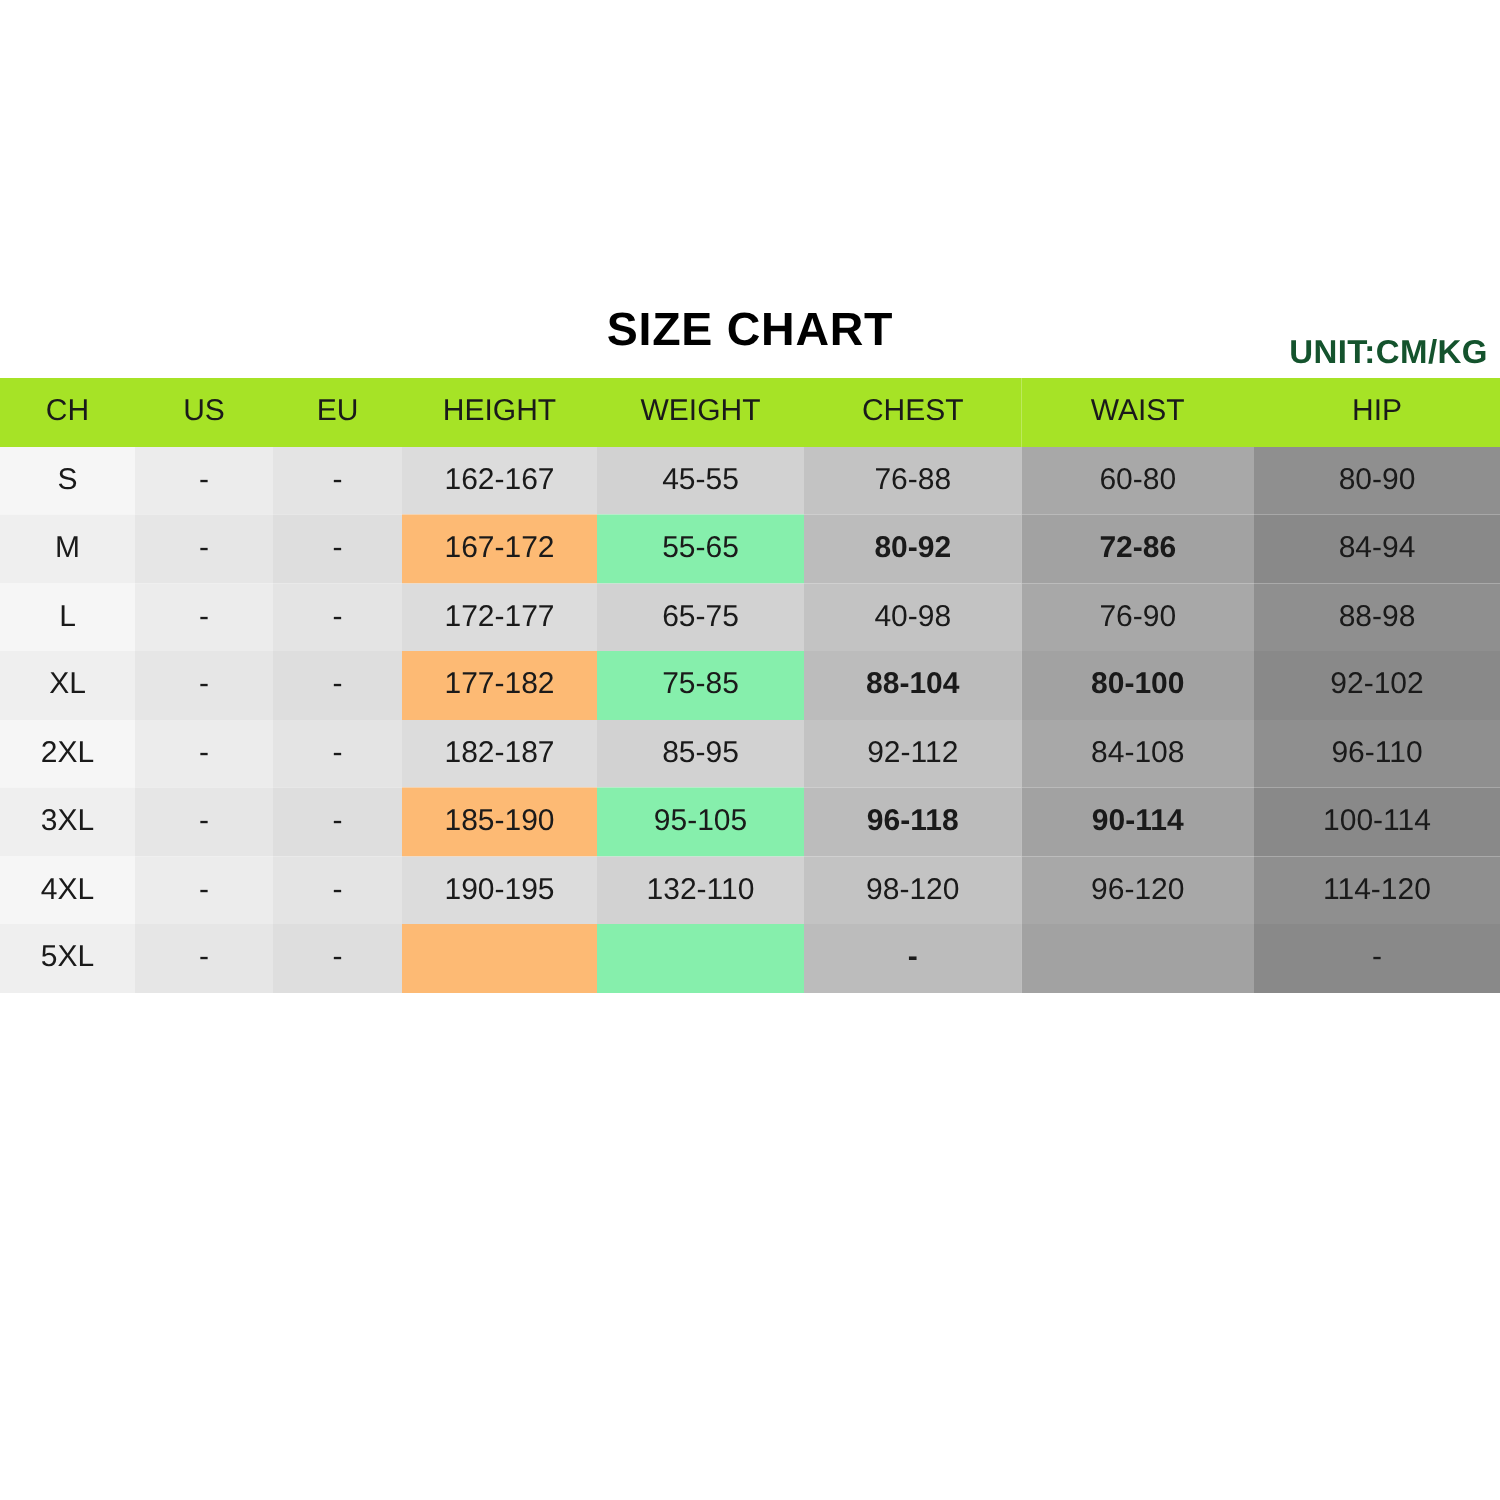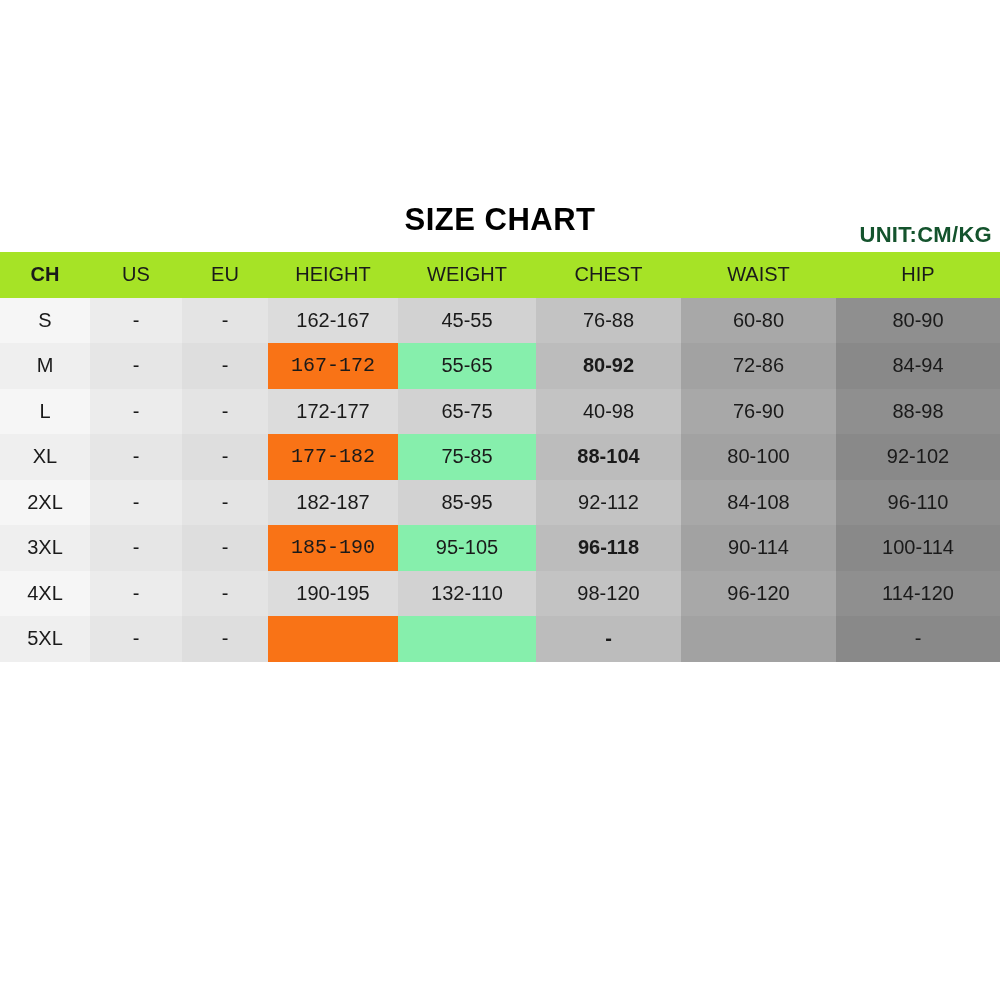--- a/index.html
+++ b/index.html
@@ -68,21 +68,21 @@
     white-space: nowrap;
   }
 
   thead th {
     background: #a6e326;
     font-size: 20px;
     font-weight: normal;
     color: #111111;
     height: 38px;
   }
-  thead th.c-ch { font-weight: bold; }
+  thead th.c-ch { font-weight: normal; }
 
   
   col.c0 { width: 90px; }
   col.c1 { width: 92px; }
   col.c2 { width: 86px; }
   col.c3 { width: 130px; }
   col.c4 { width: 138px; }
   col.c5 { width: 145px; }
   col.c6 { width: 155px; }
   col.c7 { width: 164px; }
@@ -93,24 +93,24 @@
   td.col2 { background: #e4e4e4; }
   td.col3 { background: #dcdcdc; }
   td.col4 { background: #d2d2d2; }
   td.col5 { background: #c3c3c3; }
   td.col6 { background: #a8a8a8; margin-left: 48px; }
   td.col7 { background: #8f8f8f; }
 
   tr.row-alt td.col0 { background: #efefef; }
   tr.row-alt td.col1 { background: #e6e6e6; }
   tr.row-alt td.col2 { background: #dedede; }
-  tr.row-alt td.col3 { background: #f97316; font-family: Liberation Mono, monospace; }
+  tr.row-alt td.col3 { background: #fdba74; }
   tr.row-alt td.col4 { background: #86efac; }
   tr.row-alt td.col5 { background: #bcbcbc; font-weight: bold; }
-  tr.row-alt td.col6 { background: #a2a2a2; }
+  tr.row-alt td.col6 { background: #a2a2a2; font-weight: bold; }
   tr.row-alt td.col7 { background: #898989; }
 
   td.col0 { font-size: 21px; }
 </style>
 </head>
 <body>
 
 <div id="chart-wrap">
 
   <div id="title-row">

